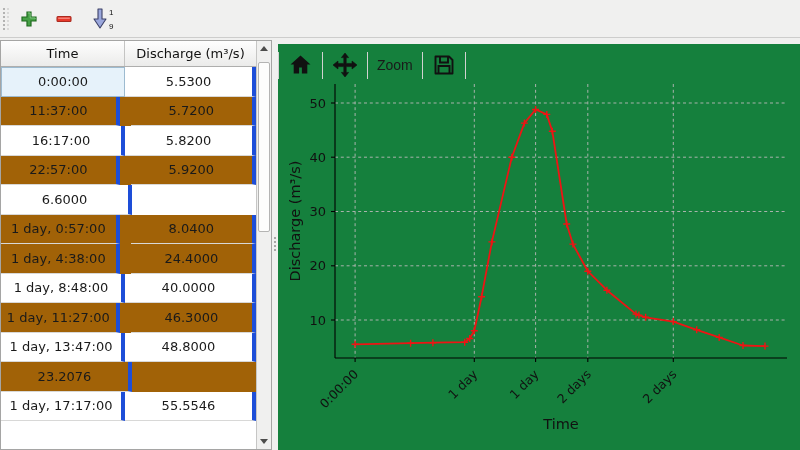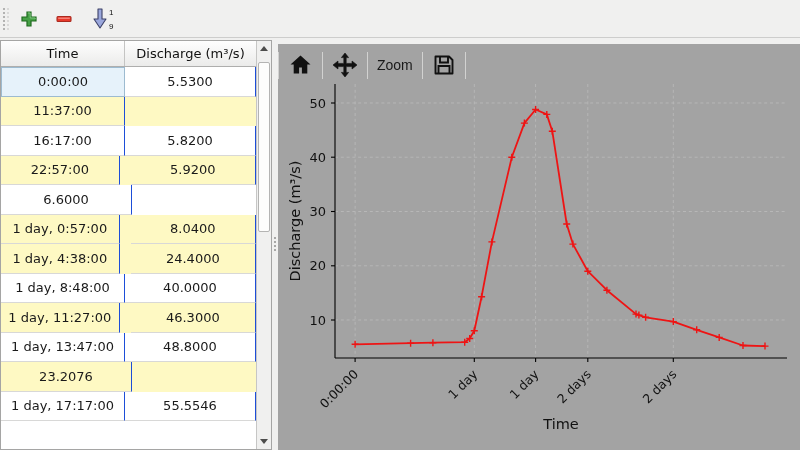--- a/index.html
+++ b/index.html
@@ -21,24 +21,24 @@
                 background:#fff; border:1px solid #a5a5a4; }
   .thead { display:flex; height:26px;
            background:linear-gradient(#fefefe,#ebebea);
            border-bottom:1px solid #aeaead; }
   .th { display:flex; align-items:center; justify-content:center;
         font-size:13px; color:#111; }
   .th.col-time { width:124px; border-right:1px solid #c4c4c3; }
   .th.col-val  { width:131px; }
   .tbody { position:absolute; left:0; top:26px; width:255px; height:382px; overflow:hidden; }
   .tr { display:flex; height:29.5px; background:#fff; }
-  .tr.alt { background:#fef9c3;gap:11px; }
+  .tr.alt { background:#a16207;gap:11px; }
   .td { display:flex; align-items:center; justify-content:center;
         font-size:13px; color:#1a1a1a;
-        border-right:1px solid #1d4ed8; border-bottom:1px solid #d8d8d7; }
+        border-right:4px solid #1d4ed8; border-bottom:1px solid #d8d8d7; }
   .td.col-time { width:124px; }
   .td.col-val  { width:131px; }
   .td.sel { background:#e6f2fa; border:1px solid #9dbbd0; }
 
   
   .vscroll { position:absolute; right:0; top:0; width:15px; height:408px;
              background:#f0f0ef; border-left:1px solid #c6c6c5; }
   .sbtn { position:absolute; left:0; width:14px; height:13px;
           display:flex; align-items:center; justify-content:center; cursor:pointer; }
   .sbtn.up { top:1px; } .sbtn.down { bottom:1px; }
@@ -50,21 +50,21 @@
            background:#fdfdfc; border:1px solid #b4b4b3; border-radius:2px; cursor:pointer; }
 
   
   .splitter { position:absolute; left:272px; top:38px; width:6px; height:412px;
               background:#f0f0ef; display:flex; flex-direction:column;
               align-items:center; justify-content:center; gap:2px; cursor:col-resize; }
   .splitter i { width:2px; height:2px; background:#8f8f8e; border-radius:50%; }
 
   
   .right-panel { position:absolute; left:278px; top:44px; width:522px; height:406px;
-                 background:#a3a3a3; }
+                 background:#15803d; }
   .navbar { position:absolute; left:0; top:4px; height:34px;
             display:flex; align-items:center; }
   .vsep { width:1px; height:27px; background:#d2d2d1; }
   .navbtn { background:none; border:none; padding:3px 9px; cursor:pointer;
             line-height:0; display:flex; align-items:center; }
   .zoombtn span { font-size:14px; color:#1a1a1a; line-height:normal; }
 
   svg#plot { position:absolute; left:0; top:38px; }
   .grid   { stroke:#b9b9b9; stroke-width:0.9; stroke-dasharray:3,2.8; }
   .spine  { stroke:#000; stroke-width:1.1; }
@@ -108,20 +108,21 @@
       <div class="th col-time">Time</div>
       <div class="th col-val">Discharge (m³/s)</div>
     </div>
     <div class="tbody">
         <div class="tr">
           <div class="td col-time sel">0:00:00</div>
           <div class="td col-val">5.5300</div>
         </div>
         <div class="tr alt">
           <div class="td col-time">11:37:00</div>
+          <div class="td col-val">5.7200</div>
         </div>
         <div class="tr">
           <div class="td col-time">16:17:00</div>
           <div class="td col-val">5.8200</div>
         </div>
         <div class="tr alt">
           <div class="td col-time">22:57:00</div>
           <div class="td col-val">5.9200</div>
         </div>
         <div class="tr">

